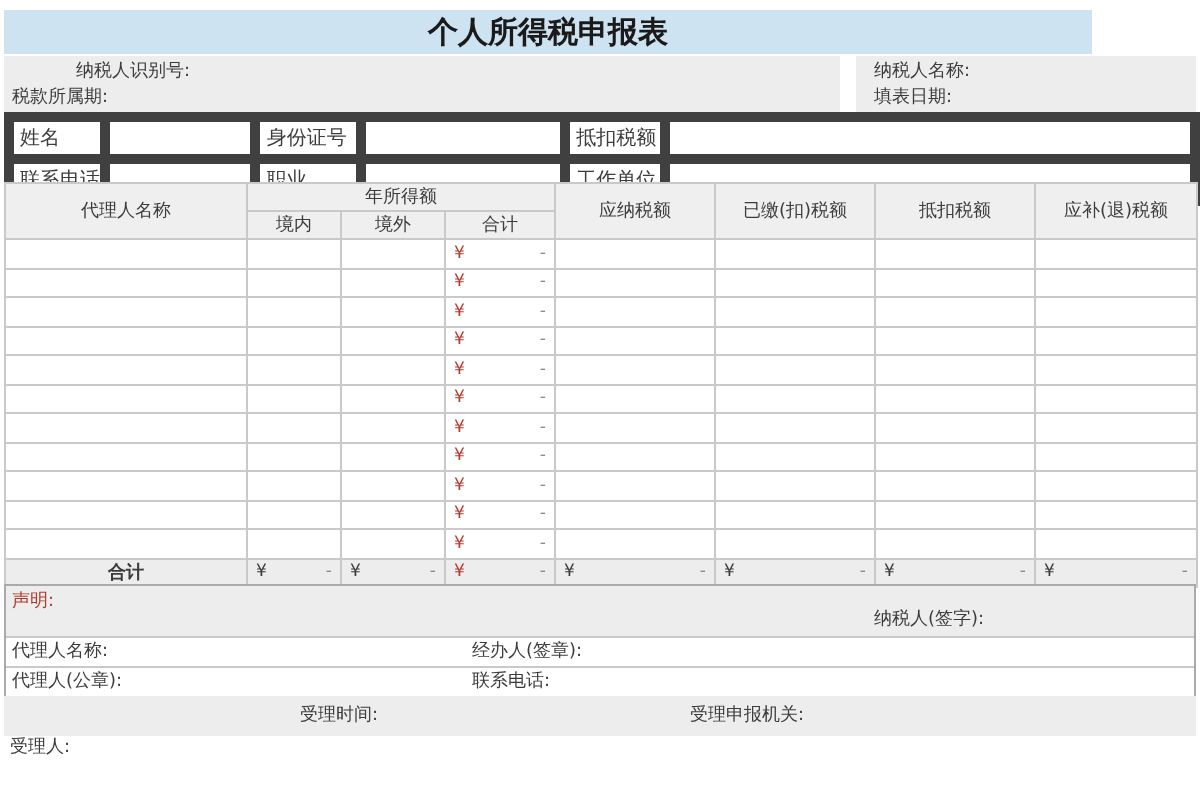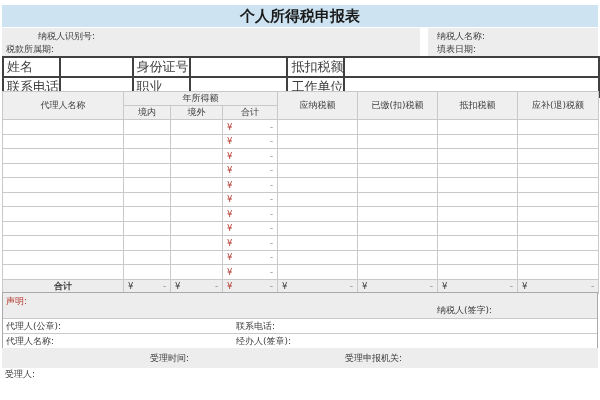--- a/index.html
+++ b/index.html
@@ -1,28 +1,28 @@
 <!DOCTYPE html>
 <html><head>
 <meta charset="utf-8">
 <style>
   html,body{margin:0;padding:0;background:#fff;}
   .page{position:relative;width:600px;height:400px;background:#ffffff;overflow:hidden;
         font-family:"DejaVu Sans","Liberation Sans",sans-serif;color:#3c3c3c;font-size:9px;}
-  .title-bar{position:absolute;left:2px;top:5px;width:596px;height:22px;background:#cde3f1;
+  .title-bar{position:absolute;left:2px;top:5px;width:544px;height:22px;background:#cde3f1;
              display:flex;align-items:center;justify-content:center;font-size:15px;font-weight:bold;color:#1a1a1a;}
   .info-strip{position:absolute;top:28px;height:28px;background:#ededed;}
   .info-strip.left{left:2px;width:418px;}
   .info-strip.right{left:428px;width:170px;}
   .lbl{position:absolute;height:13px;line-height:13px;white-space:nowrap;}
   
   table{border-collapse:collapse;table-layout:fixed;}
   td{padding:0;overflow:hidden;white-space:nowrap;}
   .grid34{position:absolute;left:2px;top:56px;}
-  .grid34 td{border:2px solid #404040;height:16px;background:#fff;font-size:13px;padding-left:3px;}
+  .grid34 td{border:5px solid #404040;height:16px;background:#fff;font-size:10px;padding-left:3px;}
   
   .main{position:absolute;left:2px;top:91px;border:1px solid #aaaaaa;}
   .main td{border:1px solid #c9c9c9;font-size:9px;text-align:center;background:#fff;}
   .main .hd{background:#efefef;}
   .money{padding:0 4px;}
   .money .pair{display:flex;justify-content:space-between;align-items:center;}
   .yen{color:#3a3a3a;font-size:8.5px;}
   .yen.red{color:#b43a2e;}
   .dash{color:#8a8a8a;font-size:8.5px;}
   .total-row td{background:#ededed;}
@@ -331,26 +331,26 @@
     </tr>
   </tbody>
     </table>
 
   <div class="footer-box">
     <div class="decl-cell">
       <span class="lbl red-text" style="left:3px;top:2px;">声明:</span>
       <span class="lbl" style="left:434px;top:11px;">纳税人(签字):</span>
     </div>
     <div class="f-row">
+      <span class="lbl" style="left:3px;top:1px;">代理人名称:</span>
+      <span class="lbl" style="left:233px;top:1px;">经办人(签章):</span>
+    </div>
+    <div class="f-row">
       <span class="lbl" style="left:3px;top:1px;">代理人(公章):</span>
       <span class="lbl" style="left:233px;top:1px;">联系电话:</span>
-    </div>
-    <div class="f-row">
-      <span class="lbl" style="left:3px;top:1px;">代理人名称:</span>
-      <span class="lbl" style="left:233px;top:1px;">经办人(签章):</span>
     </div>
   </div>
 
   <div class="accept-strip">
     <span class="lbl" style="left:3px;top:20px;">受理人:</span>
     <span class="lbl" style="left:148px;top:4px;">受理时间:</span>
     <span class="lbl" style="left:343px;top:4px;">受理申报机关:</span>
   </div>
 
 </div>

